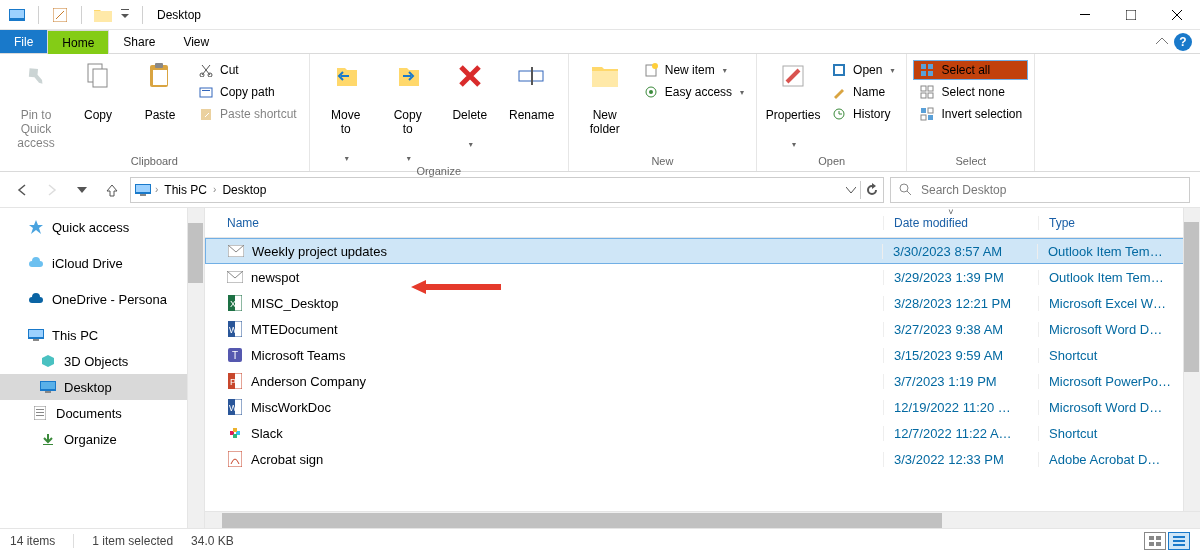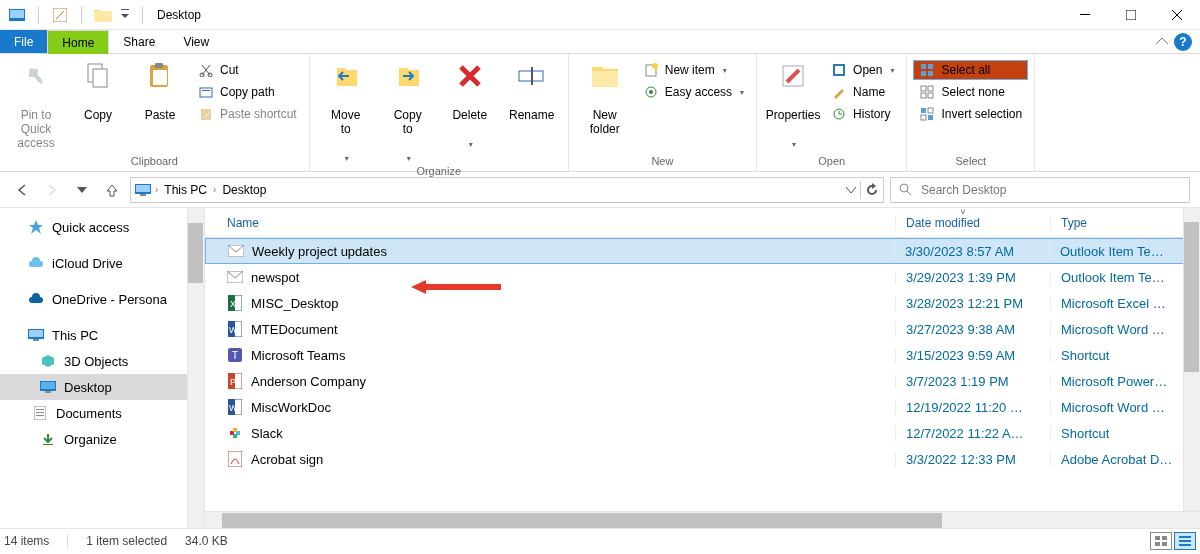--- a/index.html
+++ b/index.html
@@ -53,38 +53,38 @@
   .navitem.selected { background: #d9d9d9; }
   .navitem .nicon { width: 16px; height: 16px; display: flex; align-items: center; justify-content: center; }
   .navpane-scroll { position: absolute; right: 0; top: 0; width: 17px; height: 100%; background: #f0f0f0; border-left: 1px solid #e5e5e5; }
   .navpane-thumb { position: absolute; right: 1px; top: 15px; width: 15px; height: 60px; background: #c1c1c1; }
 
   .files { flex: 1; display: flex; flex-direction: column; position: relative; }
   .files-header { height: 30px; display: flex; align-items: center; border-bottom: 1px solid #e5e5e5; font-size: 12px; color: #1a5fa6; }
   .col { padding: 0 10px; }
   .col-name { flex: 1; padding-left: 22px; }
   .col-date { width: 155px; border-left: 1px solid #eee; position: relative; }
-  .col-type { width: 133px; border-left: 1px solid #eee; }
+  .col-type { width: 145px; border-left: 1px solid #eee; }
   .sort-ind { position: absolute; left: -10px; top: -9px; width: 100%; text-align: center; color: #555; font-size: 9px; }
 
   .files-list { flex: 1; overflow: hidden; }
   .row { height: 26px; display: flex; align-items: center; font-size: 13px; }
   .row.selected { background: #cfe6f7; border: 1px solid #71afe5; height: 26px; }
   .row .col-name { display: flex; align-items: center; gap: 8px; }
   .row .fico { width: 16px; height: 16px; display: flex; align-items: center; justify-content: center; }
   .row .col-date, .row .col-type { color: #0369a1; }
   .row .col-type { white-space: nowrap; overflow: hidden; text-overflow: ellipsis; }
 
   .files-scrollh { height: 17px; background: #f0f0f0; border-top: 1px solid #e5e5e5; position: relative; }
   .files-scrollh-thumb { position: absolute; left: 17px; top: 1px; height: 15px; width: 720px; background: #c1c1c1; }
   .files-scrollv { position: absolute; right: 0; top: 0; width: 17px; height: calc(100% - 17px); background: #f0f0f0; border-left: 1px solid #e5e5e5; }
   .files-scrollv-thumb { position: absolute; right: 1px; top: 14px; width: 15px; height: 150px; background: #c1c1c1; }
 
   
-  .status { height: 24px; border-top: 1px solid #e5e5e5; display: flex; align-items: center; font-size: 12px; color: #444; padding: 0 4px; gap: 18px; position: relative; }
+  .status { height: 24px; border-top: 1px solid #e5e5e5; display: flex; align-items: center; font-size: 12px; color: #444; padding: 0 10px; gap: 18px; position: relative; }
   .status .sep { width: 1px; height: 14px; background: #ddd; }
   .view-toggles { margin-left: auto; display: flex; gap: 2px; }
   .vt { width: 22px; height: 18px; border: 1px solid #888; display: flex; align-items: center; justify-content: center; }
   .vt.active { background: #cfe6f7; border-color: #1979ca; }
 
   
   .anno-arrow { position: absolute; left: 411px; top: 277px; pointer-events: none; }
 
   
   svg { display: block; }

